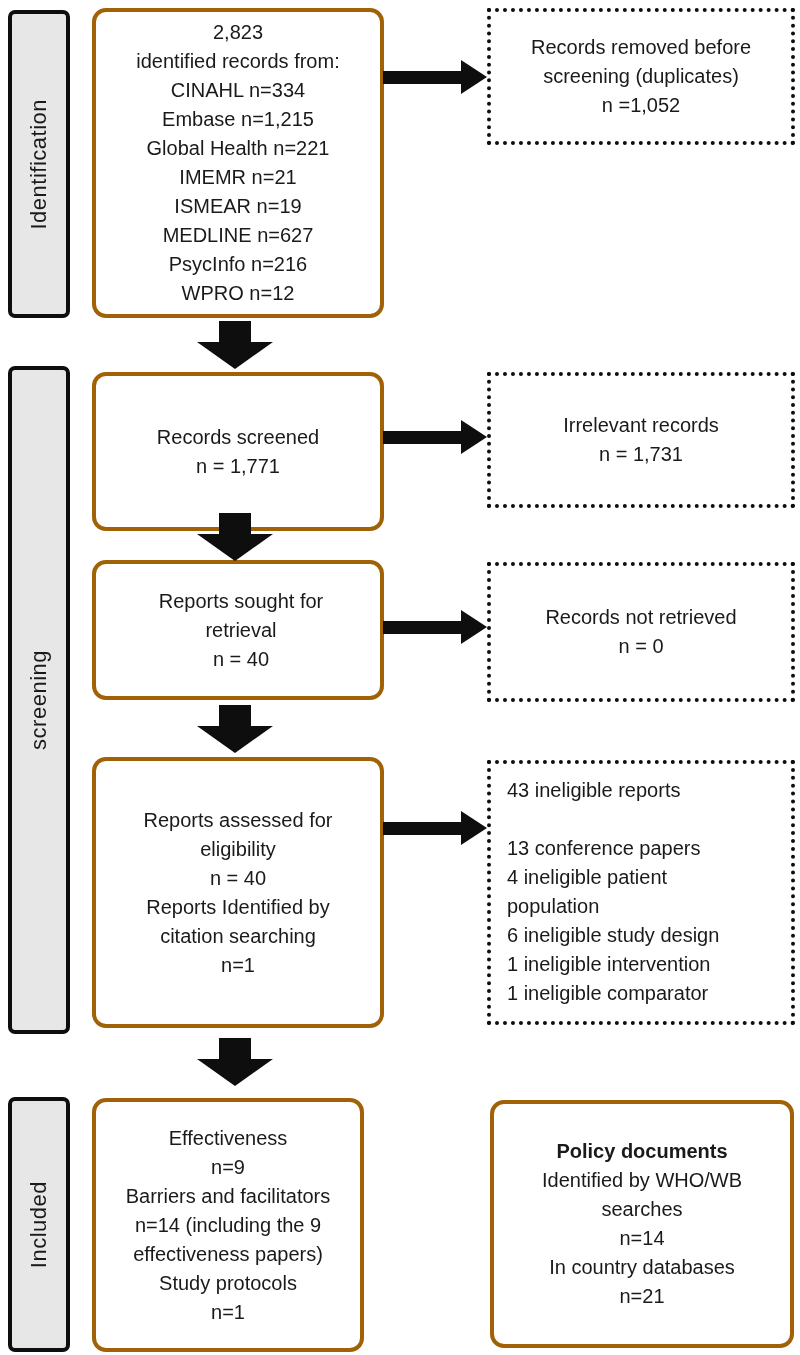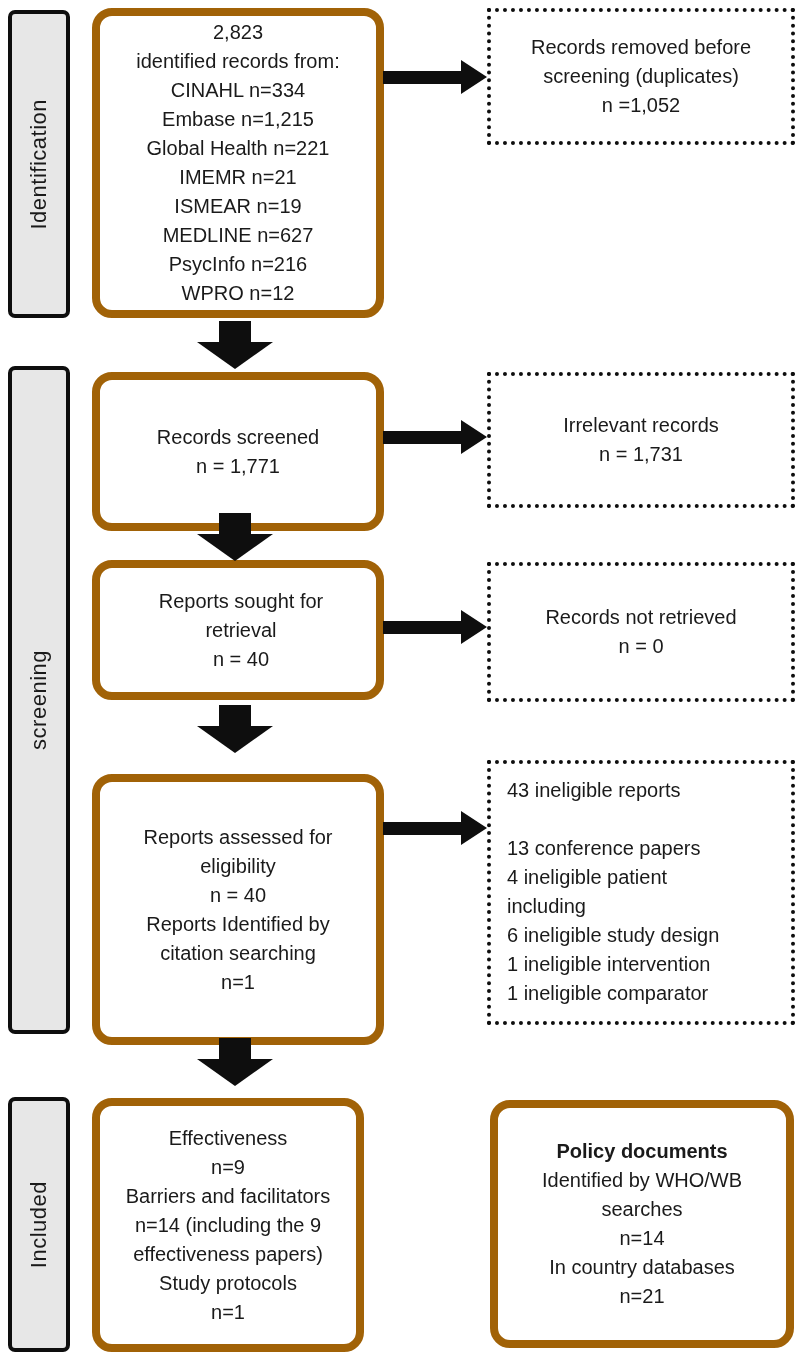--- a/index.html
+++ b/index.html
@@ -37,34 +37,34 @@
     position:absolute;
     box-sizing:border-box;
     background:#ffffff;
     font-size:20px;
     line-height:1.45;
     display:flex;flex-direction:column;justify-content:center;
     text-align:center;
     padding:6px 10px;
   }
   .solid{
-    border:8px solid #a16207;
-    border-radius:20px;
+    border:4px solid #a16207;
+    border-radius:14px;
   }
   .dotted{
     border:4px dotted #0e0e0e;
     border-radius:0;
   }
   .line{min-height:1.45em;}
 
   
   .b-identified{left:92px;top:8px;width:292px;height:310px;}
   .b-screened{left:92px;top:372px;width:292px;height:159px;}
   .b-sought{left:92px;top:560px;width:292px;height:140px;padding-left:16px;}
-  .b-assessed{left:92px;top:757px;width:292px;height:271px;margin-top:17px;}
+  .b-assessed{left:92px;top:757px;width:292px;height:271px;}
   .b-included{left:92px;top:1098px;width:272px;height:254px;}
 
   
   .b-removed{left:487px;top:8px;width:308px;height:137px;}
   .b-irrelevant{left:487px;top:372px;width:308px;height:136px;}
   .b-notretrieved{left:487px;top:562px;width:308px;height:140px;}
   .b-ineligible{
     left:487px;top:760px;width:308px;height:265px;
     justify-content:flex-start;
     text-align:left;
@@ -168,21 +168,21 @@
     </div>
   <div class="box dotted b-notretrieved">
       <div class="line">Records not retrieved</div>
       <div class="line">n = 0</div>
     </div>
   <div class="box dotted b-ineligible">
       <div class="line">43 ineligible reports</div>
       <div class="line"></div>
       <div class="line">13 conference papers</div>
       <div class="line">4 ineligible patient</div>
-      <div class="line">including</div>
+      <div class="line">population</div>
       <div class="line">6 ineligible study design</div>
       <div class="line">1 ineligible intervention</div>
       <div class="line">1 ineligible comparator</div>
     </div>
   <div class="box solid b-policy">
       <div class="line">Policy documents</div>
       <div class="line">Identified by WHO/WB</div>
       <div class="line">searches</div>
       <div class="line">n=14</div>
       <div class="line">In country databases</div>

